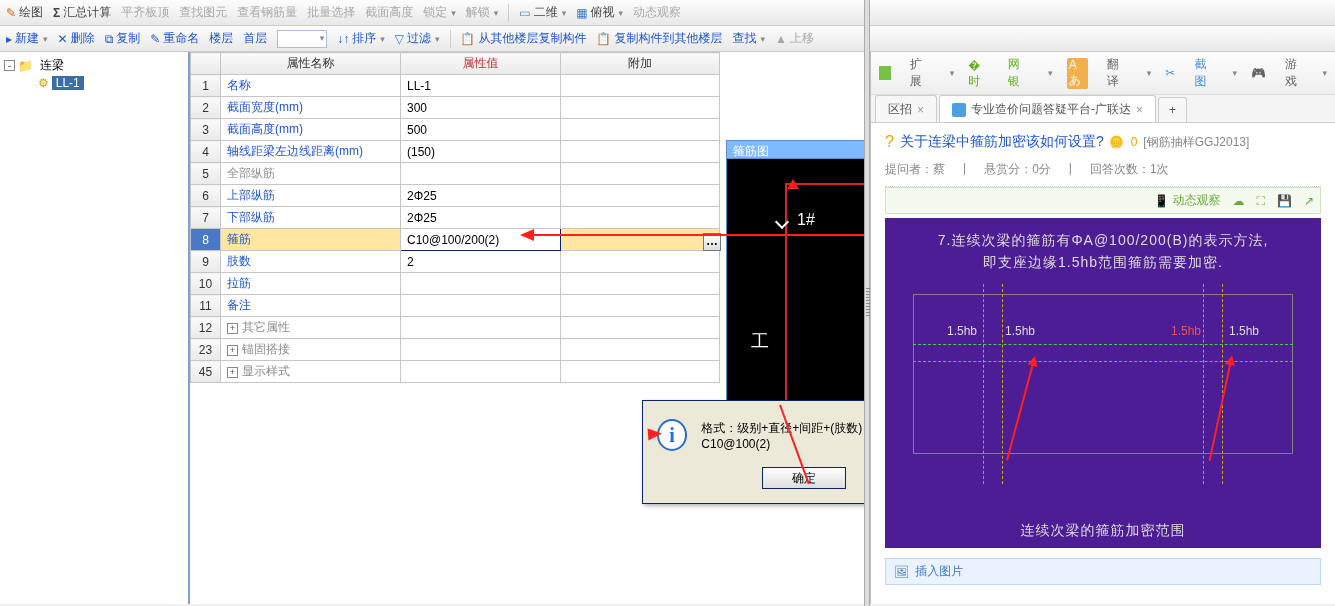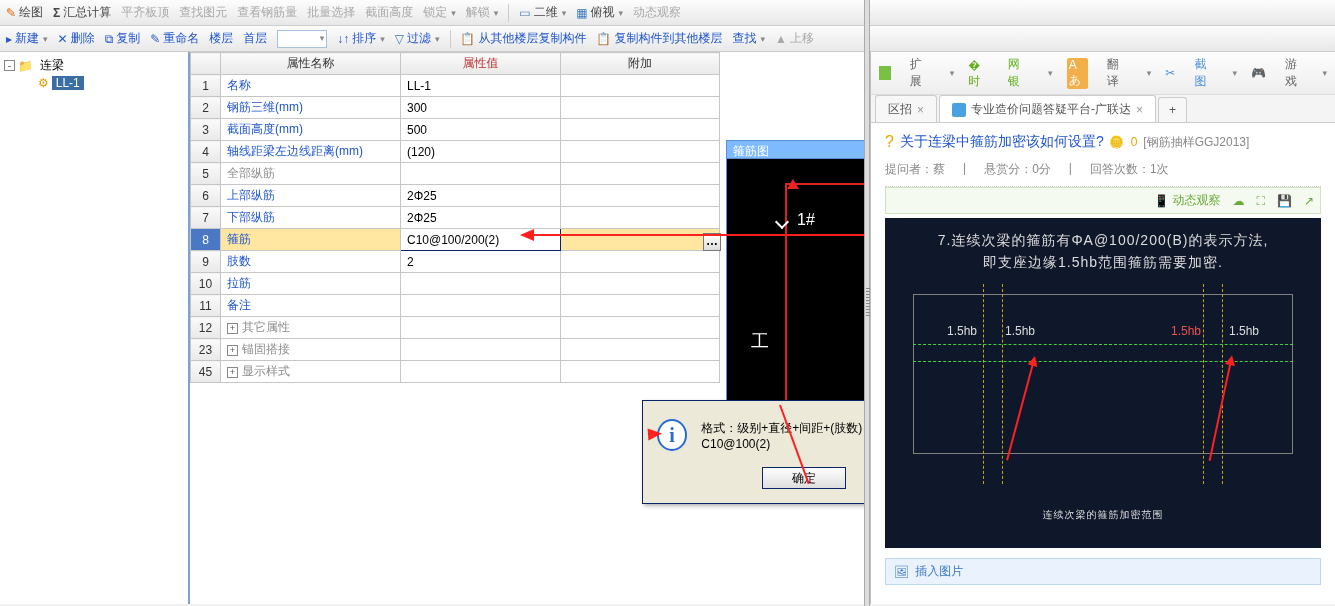--- a/index.html
+++ b/index.html
@@ -83,24 +83,24 @@
 
 .qa { padding: 10px 14px; }
 .qa-title { display: flex; gap: 6px; align-items: center; margin-bottom: 6px; flex-wrap: wrap; font-size: 14px;}
 .qa-title a { color: #2156ce; text-decoration: none; font-size: 14px;}
 .coin { color: #e9a400; }
 .gray-tag { color: #888; }
 .qa-meta { color: #888; border-bottom: 1px dotted #ccc; padding: 4px 0 8px; display:flex; gap:18px;}
 .qa-body { margin: 10px 0 12px; color: #333; }
 .img-tools { border: 1px solid #cfe3c0; background: #f4faef; padding: 4px 6px; display: flex; justify-content: flex-end; gap: 12px; align-items: center; }
 .img-tools .ti { color: #6aa93a; display: flex; align-items: center; gap: 3px; }
-.cad-img { background: #0f172a; margin-top: 4px; padding: 8px; color: #eee; font-family: KaiTi, serif; position: relative; height: 330px;}
+.cad-img { background: #4c1d95; margin-top: 4px; padding: 8px; color: #eee; font-family: KaiTi, serif; position: relative; height: 330px;}
 .cad-img .title-text{ text-align:center; margin:6px 0 4px; font-size:14px; color:#ddd; letter-spacing:1px;}
 .cad-img .sub-text{ text-align:center; font-size:14px; color:#ddd; letter-spacing:1px; margin-bottom:10px;}
-.cad-img .bottom-text{ text-align:center; font-size:10px; color:#ddd; position:absolute; bottom:26px; width:100%; left:0; letter-spacing:1px;}
+.cad-img .bottom-text{ text-align:center; font-size:14px; color:#ddd; position:absolute; bottom:8px; width:100%; left:0; letter-spacing:1px;}
 .cad-diagram{ position:relative; margin:12px 20px 0; height:200px;text-decoration:underline;}
 .cad-diagram .outer{ position:absolute; inset:10px 0 30px 0; border:1px solid #808080;}
 .cad-diagram .col{ position:absolute; top:0; bottom:0; width:20px; }
 .cad-diagram .col.c1{ left:70px;} .cad-diagram .col.c2{ right:70px;}
 .cad-diagram .col::before,.cad-diagram .col::after{content:"";position:absolute;top:0;bottom:0;border-left:1px dashed #c3a600;}
 .cad-diagram .col::before{left:0;} .cad-diagram .col::after{right:0;}
 .cad-diagram .beam{ position:absolute; left:0; right:0; height:18px; top:60px;}
 .cad-diagram .beam::before,.cad-diagram .beam::after{content:"";position:absolute;left:0;right:0;border-top:1px dashed #3ad63a;}
 .cad-diagram .beam::before{top:0;} .cad-diagram .beam::after{bottom:0;}
 .cad-diagram .tag{ position:absolute; top:40px; color:#ddd; font-size:12px;}
@@ -222,34 +222,34 @@
       </tbody>
         <tbody id="prop-rows">
           <tr>
             <td class="rowhead">1</td>
             <td class="name-col name-blue">名称</td>
             <td class="val-col">LL-1</td>
             <td></td>
           </tr>
           <tr>
             <td class="rowhead">2</td>
-            <td class="name-col name-blue">钢筋三维(mm)</td>
+            <td class="name-col name-blue">截面宽度(mm)</td>
             <td class="val-col">300</td>
             <td></td>
           </tr>
           <tr>
             <td class="rowhead">3</td>
             <td class="name-col name-blue">截面高度(mm)</td>
             <td class="val-col">500</td>
             <td></td>
           </tr>
           <tr>
             <td class="rowhead">4</td>
             <td class="name-col name-blue">轴线距梁左边线距离(mm)</td>
-            <td class="val-col">(120)</td>
+            <td class="val-col">(150)</td>
             <td></td>
           </tr>
           <tr>
             <td class="rowhead">5</td>
             <td class="name-col name-gray">全部纵筋</td>
             <td class="val-col"></td>
             <td></td>
           </tr>
           <tr>
             <td class="rowhead">6</td>

